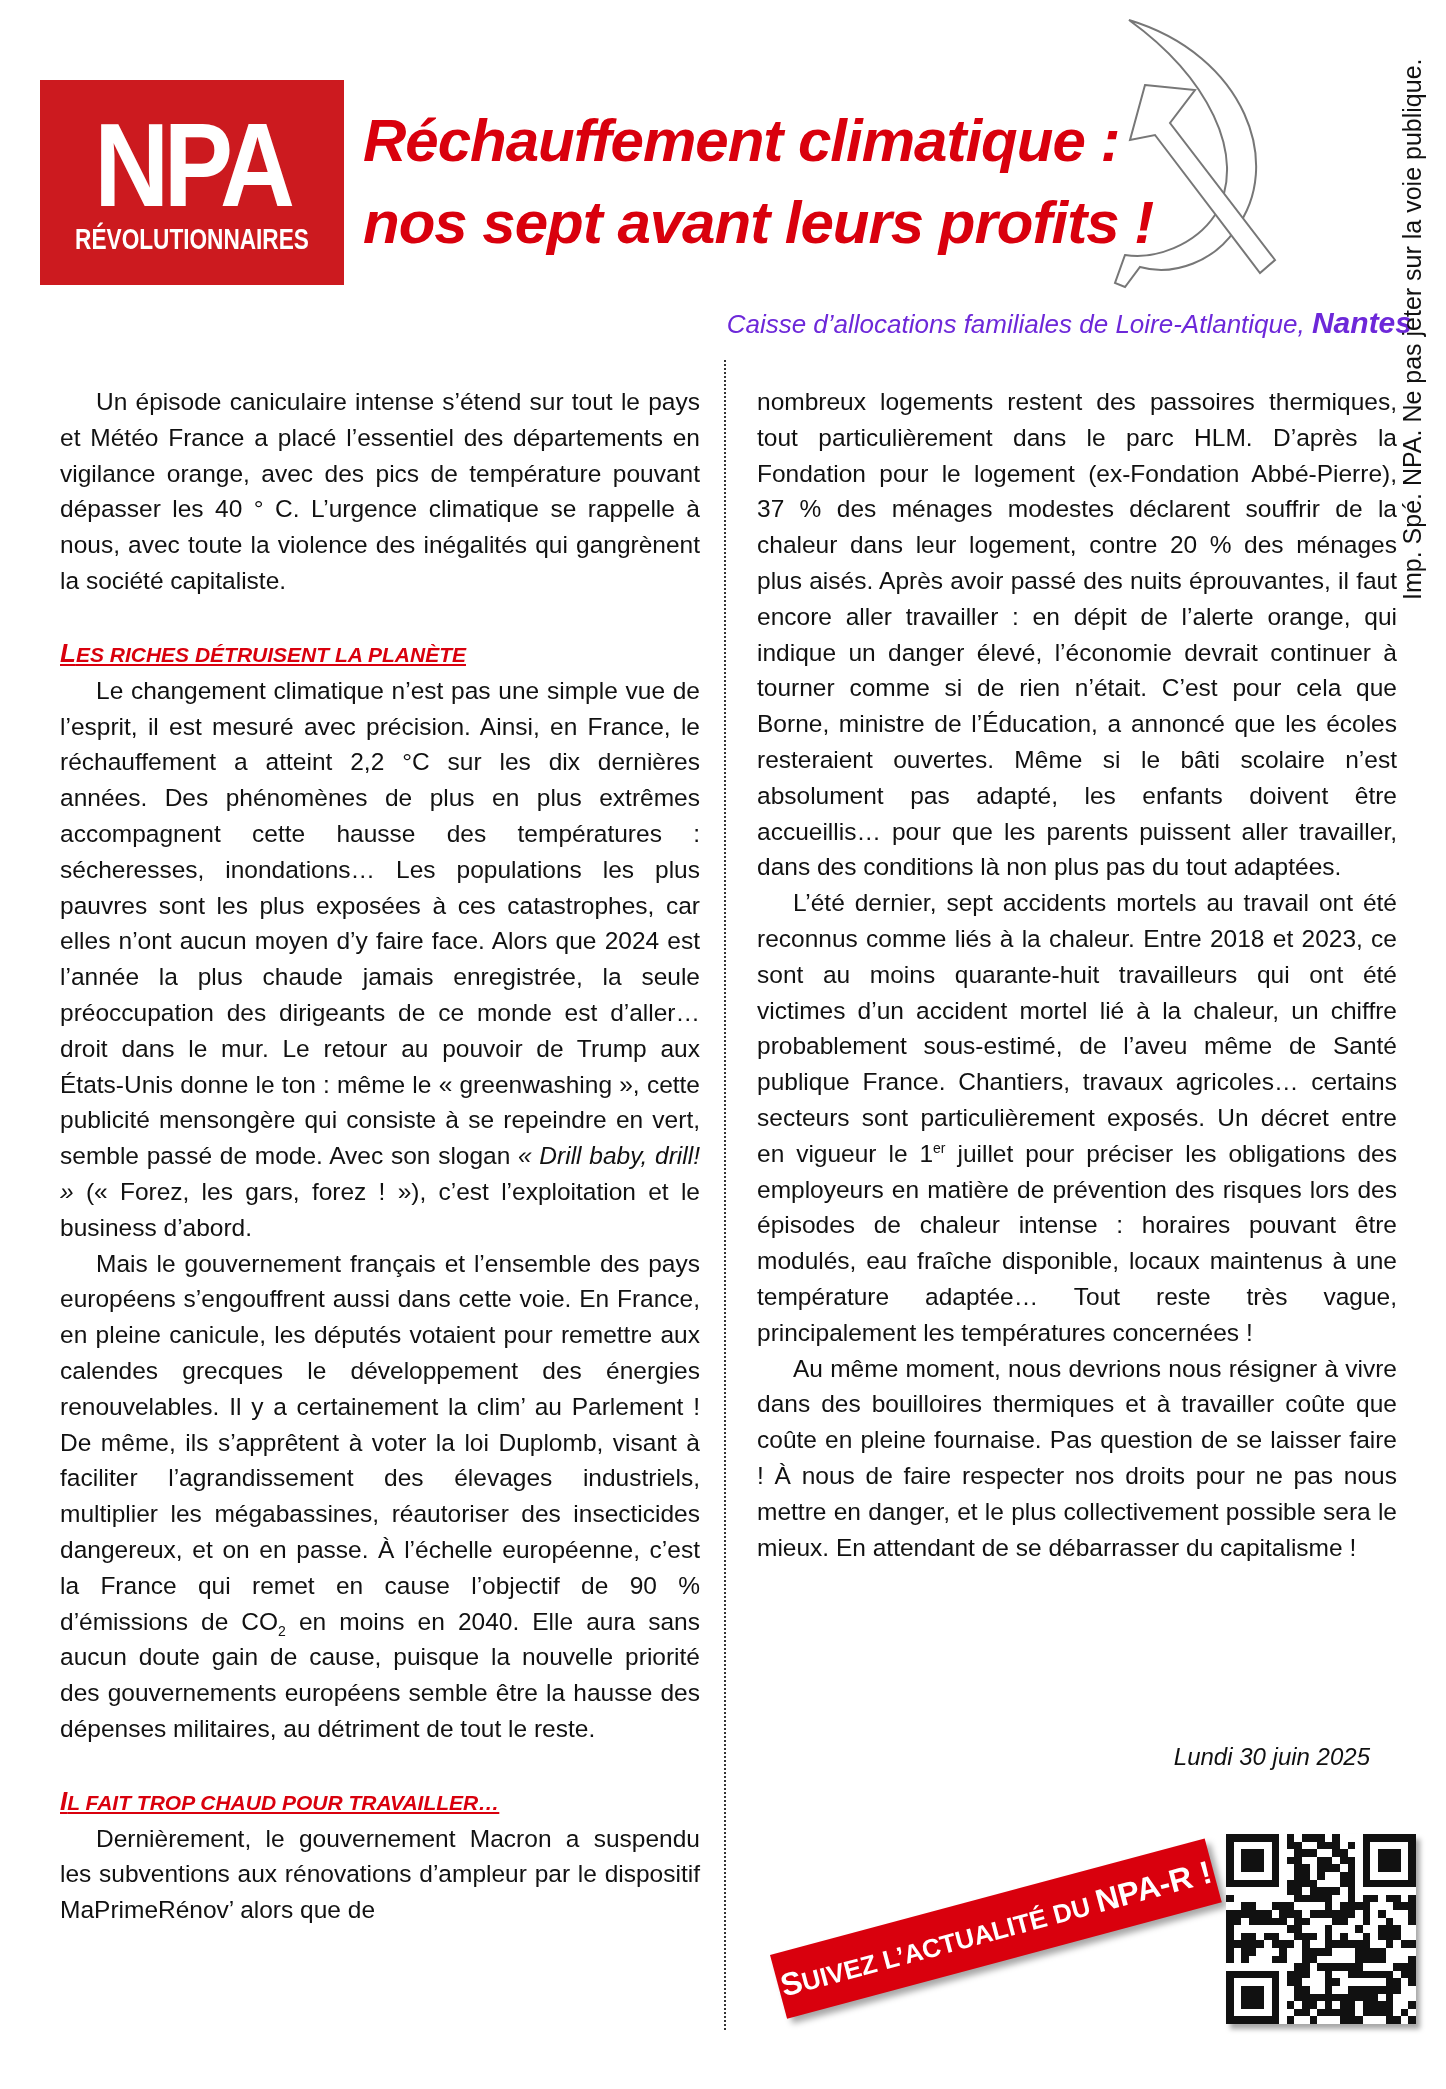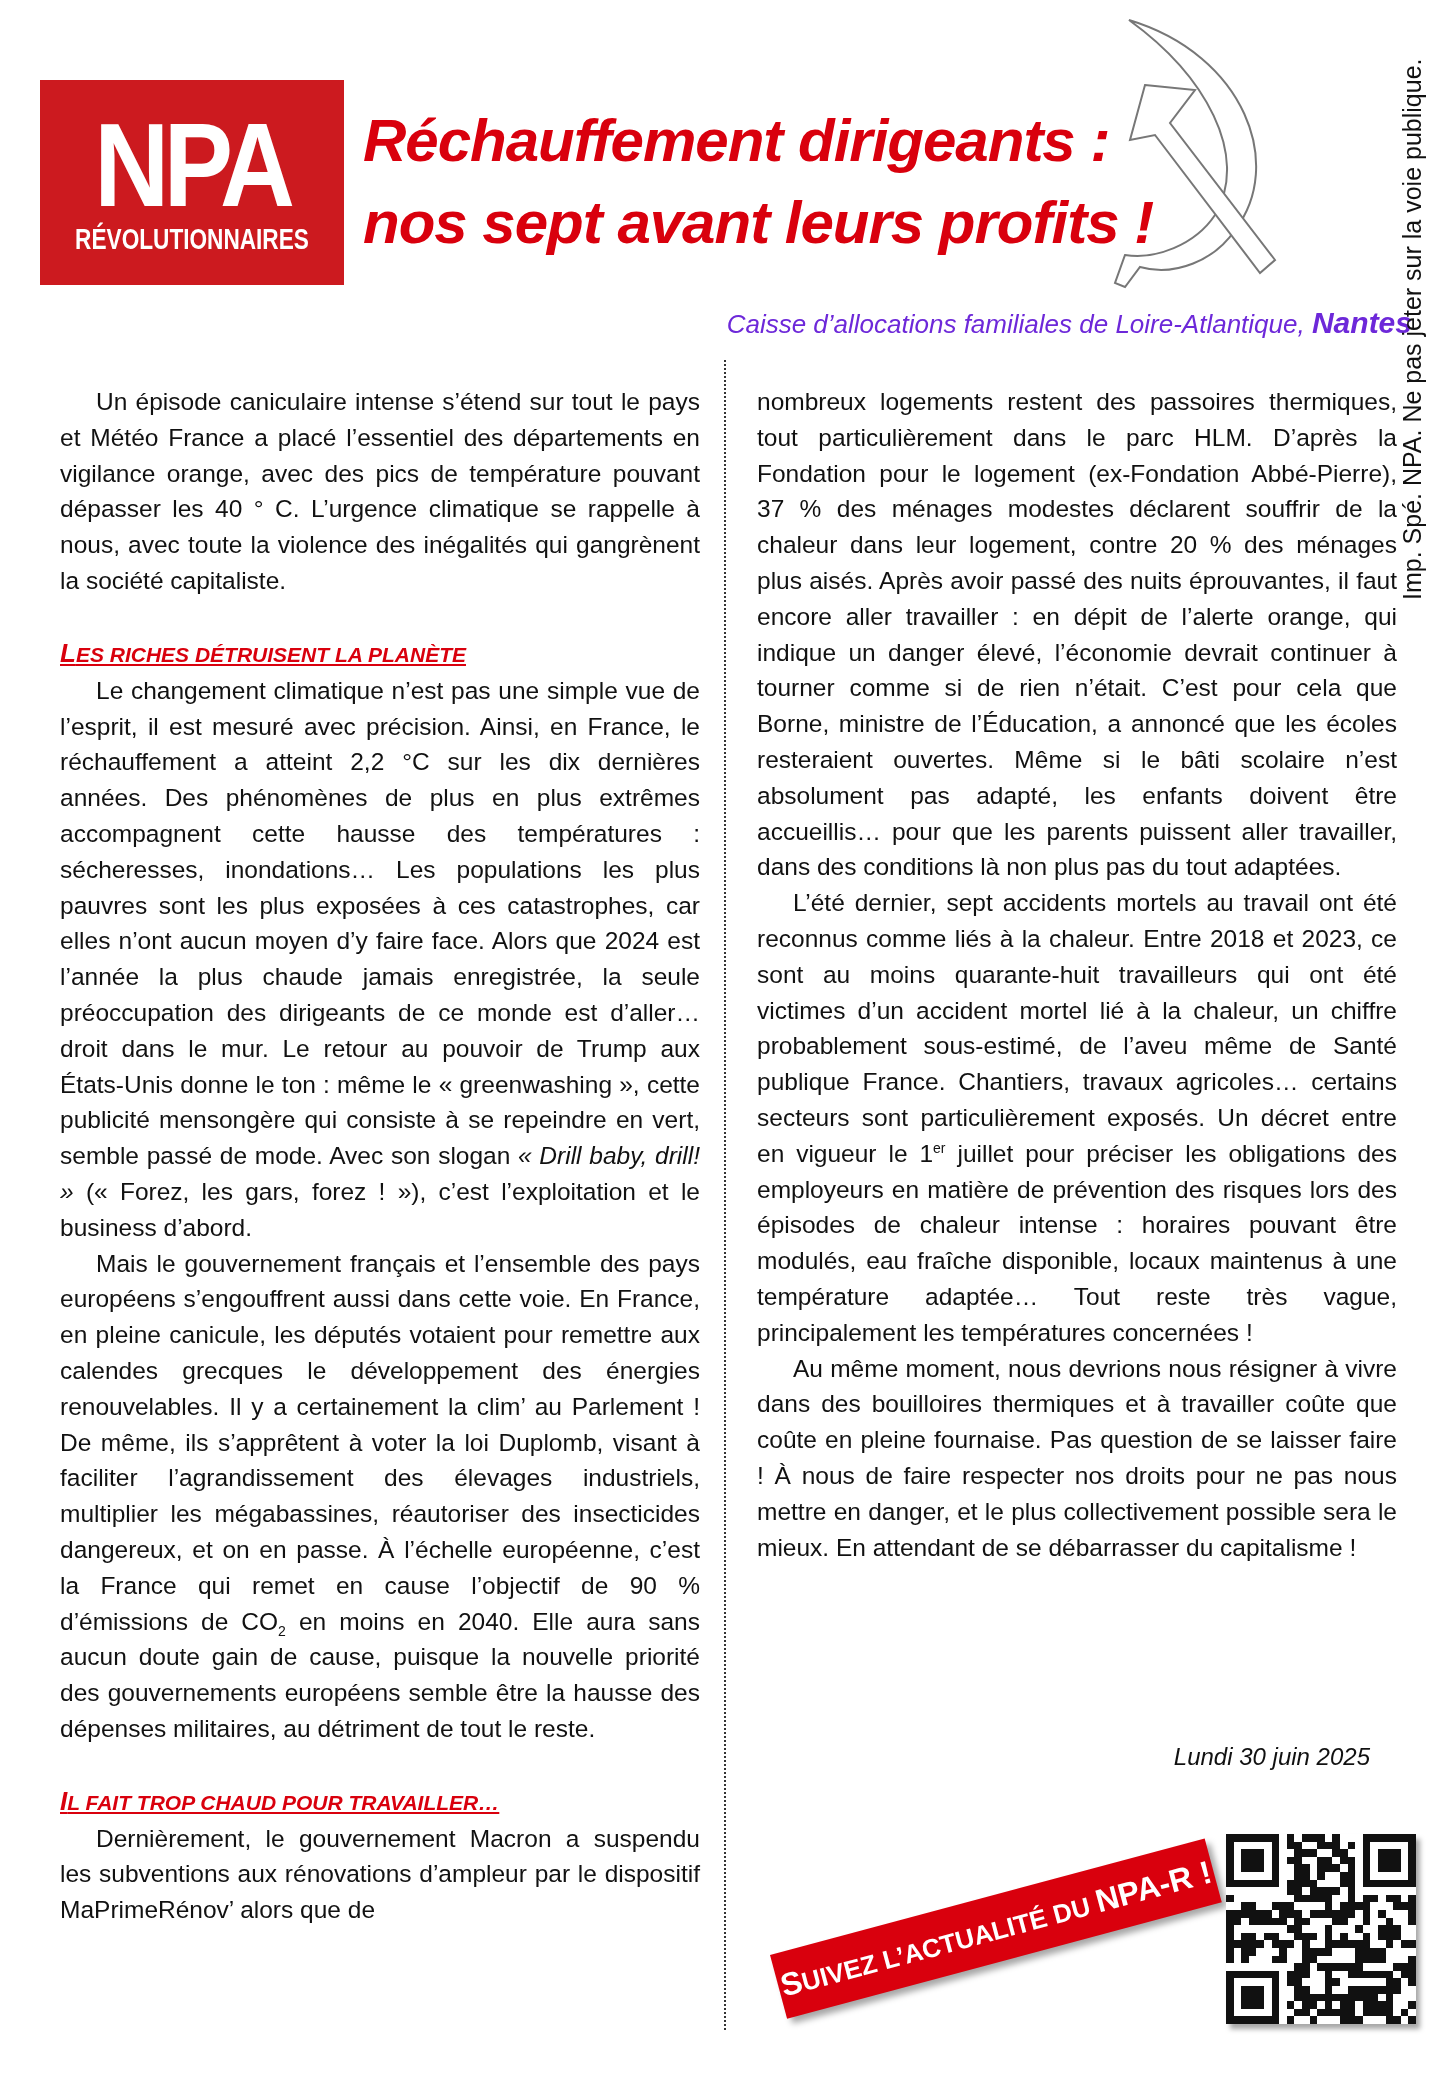--- a/index.html
+++ b/index.html
@@ -39,21 +39,21 @@
 </style>
 </head>
 <body>
 
 <div class="logo">
   <div class="logo-npa">NPA</div>
   <div class="logo-sub">RÉVOLUTIONNAIRES</div>
 </div>
 
 <div class="title">
-  <div>Réchauffement dirigeants :</div>
+  <div>Réchauffement climatique :</div>
   <div>nos sept avant leurs profits !</div>
 </div>
 
 <div class="emblem">
   <svg viewBox="0 0 380 290" fill="#fff" stroke="#777" stroke-width="2">
     <path d="M 44 5 C 160 40, 200 150, 150 215 C 130 245, 90 262, 55 252 L 40 272 L 30 268 L 40 240 C 70 245, 110 230, 130 200 C 165 140, 120 60, 44 5 Z"></path>
     <path d="M 60 70 L 110 75 L 85 108 L 190 245 L 175 258 L 70 120 L 45 125 Z"></path>
   </svg>
 </div>
 

